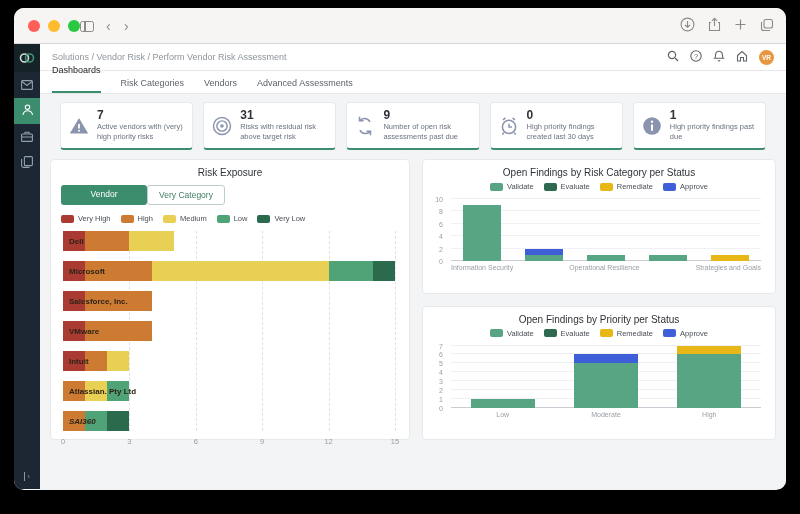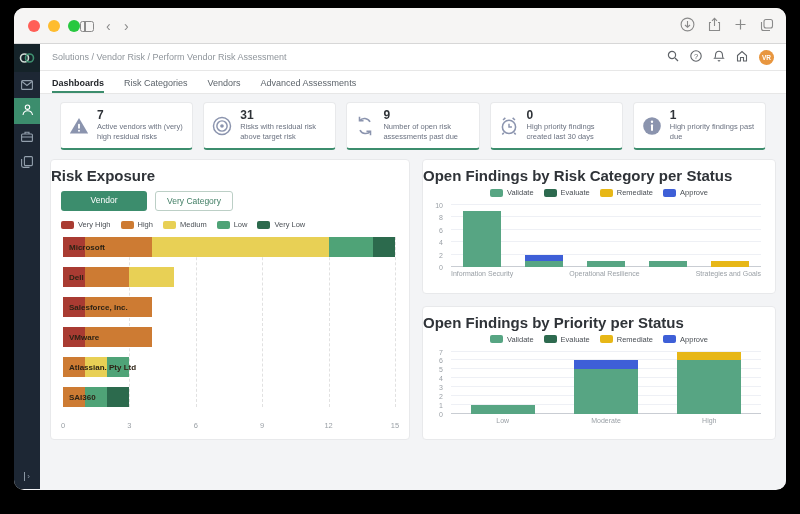--- a/index.html
+++ b/index.html
@@ -38,50 +38,50 @@
   .appbar { height:27px; background:#fff; border-bottom:1px solid #e7e7e7; display:flex;
     align-items:center; padding:0 12px; }
   .crumb { font-size:9px; color:#8f959b; }
   .appbar-icons { margin-left:auto; display:flex; align-items:center; gap:11px; color:#5f6368; }
   .avatar { width:15px; height:15px; border-radius:50%; background:#e8963f; color:#fff;
     font-size:6.5px; font-weight:bold; display:flex; align-items:center; justify-content:center; }
 
   .tabbar { height:23px; background:#fff; border-bottom:1px solid #e7e7e7; display:flex;
     align-items:flex-end; gap:20px; padding:0 12px; }
   .tab { font-size:9px; color:#5d646b; padding-bottom:5px; }
-  .tab.active { color:#24272b; font-weight:bold; border-bottom:2px solid #3c8d6d; padding-bottom:3px; }
+  .tab.active { color:#24272b; font-weight:normal; border-bottom:2px solid #3c8d6d; padding-bottom:16px; }
 
   .content { flex:1; padding:8px 10px 0 10px; overflow:hidden; }
   .kpi-row { display:flex; gap:10px; margin:0 10px; }
   .kpi { flex:1; background:#fff; border:1px solid #e8e9eb; border-bottom:2px solid #3c8d6d;
     border-radius:4px; height:48px; display:flex; align-items:center; gap:7px; padding:4px 7px; }
   .kpi-ic { color:#8b94ae; flex:0 0 auto; display:flex; }
   .kpi-num { font-size:12px; font-weight:bold; color:#2f3338; line-height:1.1; }
   .kpi-lab { font-size:7.5px; color:#6b7280; line-height:1.3; }
 
   .charts-row { display:flex; gap:12px; margin-top:9px; }
   .card { background:#fff; border:1px solid #e8e9eb; border-radius:4px; }
-  .card-title { font-size:15px; font-weight:bold; color:#2f3338; text-align:left; }
+  .card-title { font-size:10px; font-weight:normal; color:#2f3338; text-align:center; }
 
   
   .risk-card { flex:0 0 360px; height:281px; padding:7px 0 0 0; }
-  .toggle-row { display:flex; gap:8px; margin:7px 0 0 10px; }
+  .toggle-row { display:flex; margin:7px 0 0 10px; }
   .tg { font-size:8.5px; border-radius:3px; padding:4px 0; text-align:center; }
   .tg-active { background:#3c8d6d; color:#fff; width:86px; }
   .tg-plain { background:#fff; color:#3f7d63; border:1px solid #bccfc6; width:78px; }
   .legend { display:flex; align-items:center; gap:10px; flex-wrap:nowrap; }
   .legend.left { margin:9px 0 0 10px; }
   .legend.center { justify-content:center; margin-top:4px; }
   .lg-item { display:flex; align-items:center; gap:4px; }
   .lg-swatch { width:13px; height:8px; border-radius:2px; }
   .lg-label { font-size:7.5px; color:#4a4f55; }
   .hplot { position:relative; margin:8px 14px 0 12px; }
   .vgrid { position:absolute; top:0; bottom:0; border-left:1px dashed #e1e1e1; }
   .hrow { position:relative; height:20px; margin-bottom:10px; display:flex; }
-  .hrow:last-child { margin-bottom:12px; }
+  .hrow:last-child { margin-bottom:4px;font-style:italic; }
   .hseg { height:100%; }
   .hlabel { position:absolute; left:6px; top:50%; transform:translateY(-50%);
     font-size:8px; font-weight:600; color:#2e2315; white-space:nowrap; }
   .haxis { position:relative; height:13px; margin:3px 14px 0 12px; }
   .htick { position:absolute; transform:translateX(-50%); font-size:7.5px; color:#9aa0a6; top:2px; }
 
   
   .right-col { flex:1; display:flex; flex-direction:column; gap:12px; min-width:0; }
   .vcard { height:134.5px; padding:7px 0 0 0; }
   .vplot { position:relative; height:62px; margin:8px 14px 0 28px; }
@@ -223,21 +223,21 @@
           <div class="kpi">
             <span class="kpi-ic">
               <svg width="22" height="22" viewBox="0 0 24 24">
                   <path d="M12 3.2 22 20.3H2Z" fill="#8b94ae"></path>
                   <rect x="11" y="9.5" width="2" height="5.5" rx="1" fill="#fff"></rect>
                   <circle cx="12" cy="17.3" r="1.1" fill="#fff"></circle>
                 </svg>
             </span>
             <div>
               <div class="kpi-num">7</div>
-              <div class="kpi-lab">Active vendors with (very) high residual risks</div>
+              <div class="kpi-lab">Active vendors with (very) high priority risks</div>
             </div>
           </div>
 
           <div class="kpi">
             <span class="kpi-ic">
               <svg width="22" height="22" viewBox="0 0 24 24">
                   <circle cx="12" cy="12" r="9.3" fill="none" stroke="#8b94ae" stroke-width="1.6"></circle>
                   <circle cx="12" cy="12" r="5.6" fill="none" stroke="#8b94ae" stroke-width="1.6"></circle>
                   <circle cx="12" cy="12" r="2" fill="#8b94ae"></circle>
                 </svg>
@@ -323,41 +323,47 @@
                 </span>
               </div>
             <div class="hplot">
                 <div class="vgrid" style="left: 20%;"></div>
                 <div class="vgrid" style="left: 40%;"></div>
                 <div class="vgrid" style="left: 60%;"></div>
                 <div class="vgrid" style="left: 80%;"></div>
                 <div class="vgrid" style="left: 100%;"></div>
                 <div class="hrow">
                   <div class="hseg" style="width: 6.66667%; background: rgb(169, 59, 50);"></div>
+                  <div class="hseg" style="width: 13.3333%; background: rgb(205, 123, 51);"></div>
+                  <div class="hseg" style="width: 13.3333%; background: rgb(232, 208, 85);"></div>
+                  <span class="hlabel">Dell</span>
+                </div>
+                <div class="hrow">
+                  <div class="hseg" style="width: 6.66667%; background: rgb(169, 59, 50);"></div>
                   <div class="hseg" style="width: 20%; background: rgb(205, 123, 51);"></div>
                   <div class="hseg" style="width: 53.3333%; background: rgb(232, 208, 85);"></div>
                   <div class="hseg" style="width: 13.3333%; background: rgb(79, 163, 119);"></div>
                   <div class="hseg" style="width: 6.66667%; background: rgb(44, 106, 77);"></div>
                   <span class="hlabel">Microsoft</span>
                 </div>
                 <div class="hrow">
                   <div class="hseg" style="width: 6.66667%; background: rgb(169, 59, 50);"></div>
-                  <div class="hseg" style="width: 13.3333%; background: rgb(205, 123, 51);"></div>
-                  <div class="hseg" style="width: 13.3333%; background: rgb(232, 208, 85);"></div>
-                  <span class="hlabel">Dell</span>
-                </div>
-                <div class="hrow">
-                  <div class="hseg" style="width: 6.66667%; background: rgb(169, 59, 50);"></div>
                   <div class="hseg" style="width: 20%; background: rgb(205, 123, 51);"></div>
                   <span class="hlabel">Salesforce, Inc.</span>
                 </div>
                 <div class="hrow">
                   <div class="hseg" style="width: 6.66667%; background: rgb(169, 59, 50);"></div>
                   <div class="hseg" style="width: 20%; background: rgb(205, 123, 51);"></div>
                   <span class="hlabel">VMware</span>
+                </div>
+                <div class="hrow">
+                  <div class="hseg" style="width: 6.66667%; background: rgb(169, 59, 50);"></div>
+                  <div class="hseg" style="width: 6.66667%; background: rgb(205, 123, 51);"></div>
+                  <div class="hseg" style="width: 6.66667%; background: rgb(232, 208, 85);"></div>
+                  <span class="hlabel">Intuit</span>
                 </div>
                 <div class="hrow">
                   <div class="hseg" style="width: 6.66667%; background: rgb(205, 123, 51);"></div>
                   <div class="hseg" style="width: 6.66667%; background: rgb(232, 208, 85);"></div>
                   <div class="hseg" style="width: 6.66667%; background: rgb(79, 163, 119);"></div>
                   <span class="hlabel">Atlassian. Pty Ltd</span>
                 </div>
                 <div class="hrow">
                   <div class="hseg" style="width: 6.66667%; background: rgb(205, 123, 51);"></div>
                   <div class="hseg" style="width: 6.66667%; background: rgb(79, 163, 119);"></div>

